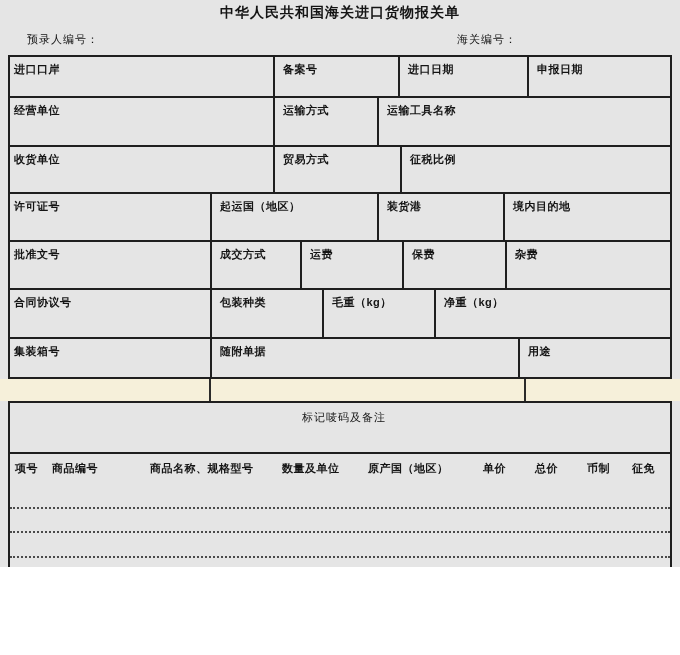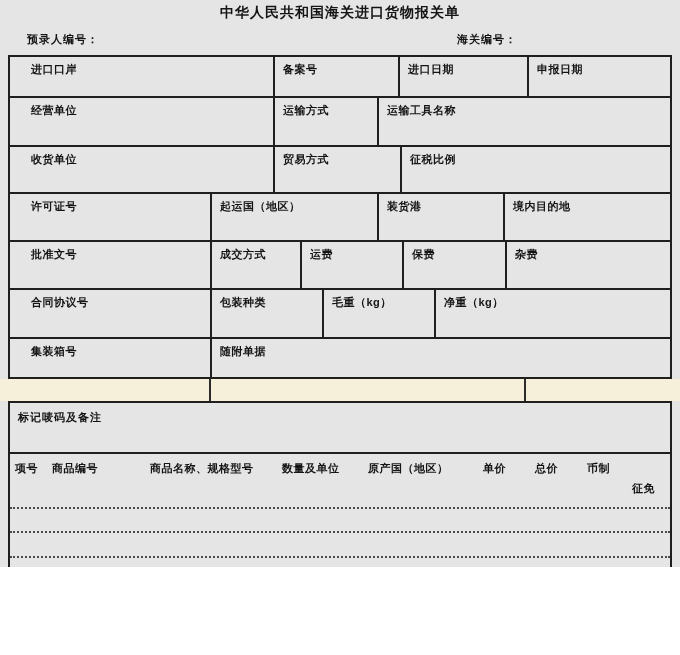--- a/index.html
+++ b/index.html
@@ -5,57 +5,57 @@
   html,body { margin:0; padding:0; background:#ffffff; }
   .page {
     position:relative; width:680px; height:567px; overflow:hidden;
     background:#e5e5e5; color:#141414;
     font-family:"Liberation Sans","DejaVu Sans",sans-serif;
   }
   .form-title {
     position:absolute; top:4px; left:0; width:100%; text-align:center;
     font-size:14px; font-weight:bold; letter-spacing:1px;
   }
-  .meta-label { position:absolute; font-size:11px; font-weight:bold; letter-spacing:1px; }
+  .meta-label { position:absolute; font-size:11px; font-weight:normal; letter-spacing:1px; }
   .pre-entry { left:27px; top:32px; }
   .customs-no { left:457px; top:32px; }
 
   .main-table {
     position:absolute; left:8px; top:55px; width:664px; height:324px;
     border:2px solid #1f1f1f; box-sizing:border-box;
     display:flex; flex-direction:column;
   }
   .trow { display:flex; border-bottom:2px solid #1f1f1f; box-sizing:border-box; }
   .trow:last-child { border-bottom:none; flex:1; }
   .tcell {
     box-sizing:border-box; border-right:2px solid #1f1f1f;
     padding:5px 0 0 8px; font-size:11px; font-weight:bold; letter-spacing:0.5px;
     overflow:hidden; white-space:nowrap;
   }
-  .tcell:first-child { padding-left:21px; }
+  .tcell:first-child { padding-left:4px; }
   .tcell:last-child { border-right:none; flex:1; }
 
   .gap-strip { position:absolute; left:0; top:379px; width:680px; height:22px; background:#f6f0da; }
   .gap-tick { position:absolute; top:379px; height:22px; width:2px; background:#2b2b2b; }
   .tick-a { left:209px; }
   .tick-b { left:524px; }
 
   .marks-box {
     position:absolute; left:8px; top:401px; width:664px; height:51px;
     border:2px solid #1f1f1f; border-bottom:none; box-sizing:border-box;
-    padding:7px 0 16px 8px; font-size:11px; font-weight:bold; letter-spacing:1px;
+    padding:7px 0 16px 8px; font-size:11px; font-weight:normal; letter-spacing:1px;text-align:center;
   }
 
   .items-box {
     position:absolute; left:8px; top:452px; width:664px; height:152px;
     border:2px solid #1f1f1f; box-sizing:border-box; border-bottom:none;
   }
   .item-col { position:absolute; top:7px; font-size:11px; font-weight:bold; letter-spacing:0.5px; white-space:nowrap; }
   .c0 { left:5px; }   .c1 { left:42px; }  .c2 { left:132px;padding-left:8px; } .c3 { left:272px; }
-  .c4 { left:358px; } .c5 { left:473px; } .c6 { left:525px; } .c7 { left:577px; } .c8 { left:622px;margin-top:20px; }
+  .c4 { left:358px; } .c5 { left:473px; } .c6 { left:525px; } .c7 { left:577px; } .c8 { left:622px; }
   .dotted-line { position:absolute; left:0; width:100%; height:0; border-top:2px dotted #4a4a4a; }
   .d0 { top:53px; } .d1 { top:77px; } .d2 { top:102px; } .d3 { top:127px; }
 
   .tax-box {
     position:absolute; left:8px; top:604px; width:664px; height:51px;
     border:2px solid #1f1f1f; border-bottom:none; box-sizing:border-box;
     padding:9px 0 0 8px; font-size:11px; font-weight:bold; letter-spacing:1px;
   }
 </style>
 </head>
@@ -107,20 +107,21 @@
     <div class="trow" style="height:49px">
       <div class="tcell" style="width:202px">合同协议号</div>
       <div class="tcell" style="width:112px">包装种类</div>
       <div class="tcell" style="width:112px">毛重（kg）</div>
       <div class="tcell">净重（kg）</div>
     </div>
 
     <div class="trow">
       <div class="tcell" style="width:202px">集装箱号</div>
       <div class="tcell" style="width:308px">随附单据</div>
+      <div class="tcell">用途</div>
     </div>
 
   </div>
 
   <div class="gap-strip"></div>
   <div class="gap-tick tick-a"></div>
   <div class="gap-tick tick-b"></div>
 
   <div class="marks-box">标记唛码及备注</div>
 

